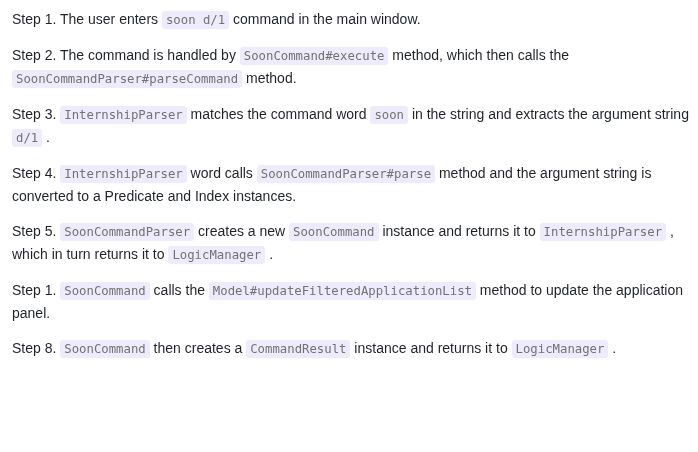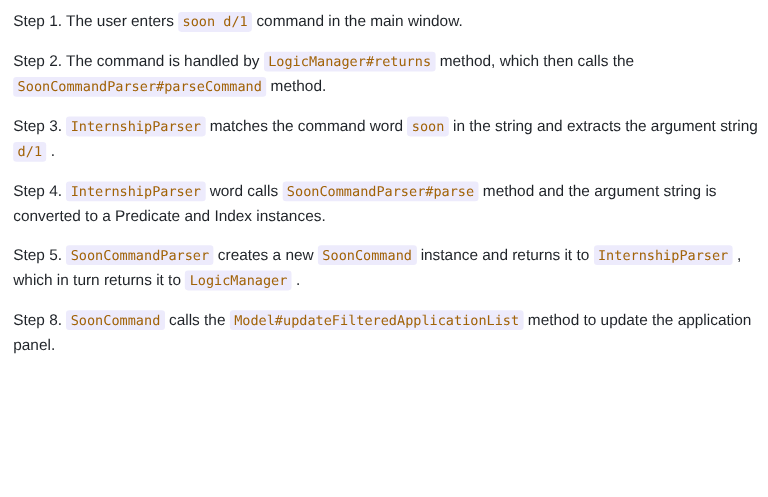--- a/index.html
+++ b/index.html
@@ -29,26 +29,27 @@
     max-width: 682px;
   }
   .step:last-child { margin-bottom: 0; }
   code.cd {
     font-family: "DejaVu Sans Mono", "Liberation Mono", monospace;
     font-size: 12.3px;
     background: #edebfc;
     border-radius: 3px;
     padding: 2px 4px;
     white-space: pre;
-    color: #a16207;
+    color: #737373;
   }
 </style>
 </head>
 <body>
 
 <div id="doc">
     <p class="step"><span>Step 1. The user enters </span><code class="cd">soon d/1</code><span> command in the main window.</span></p>
-    <p class="step"><span>Step 2. The command is handled by </span><code class="cd">LogicManager#returns</code><span> method, which then calls the </span><code class="cd">SoonCommandParser#parseCommand</code><span> method.</span></p>
+    <p class="step"><span>Step 2. The command is handled by </span><code class="cd">SoonCommand#execute</code><span> method, which then calls the </span><code class="cd">SoonCommandParser#parseCommand</code><span> method.</span></p>
     <p class="step"><span>Step 3. </span><code class="cd">InternshipParser</code><span> matches the command word </span><code class="cd">soon</code><span> in the string and extracts the argument string </span><code class="cd">d/1</code><span> .</span></p>
     <p class="step"><span>Step 4. </span><code class="cd">InternshipParser</code><span> word calls </span><code class="cd">SoonCommandParser#parse</code><span> method and the argument string is converted to a Predicate and Index instances.</span></p>
     <p class="step"><span>Step 5. </span><code class="cd">SoonCommandParser</code><span> creates a new </span><code class="cd">SoonCommand</code><span> instance and returns it to </span><code class="cd">InternshipParser</code><span> , which in turn returns it to </span><code class="cd">LogicManager</code><span> .</span></p>
-    <p class="step"><span>Step 8. </span><code class="cd">SoonCommand</code><span> calls the </span><code class="cd">Model#updateFilteredApplicationList</code><span> method to update the application panel.</span></p>
+    <p class="step"><span>Step 1. </span><code class="cd">SoonCommand</code><span> calls the </span><code class="cd">Model#updateFilteredApplicationList</code><span> method to update the application panel.</span></p>
+    <p class="step"><span>Step 8. </span><code class="cd">SoonCommand</code><span> then creates a </span><code class="cd">CommandResult</code><span> instance and returns it to </span><code class="cd">LogicManager</code><span> .</span></p>
   </div>
 
 </body></html>

